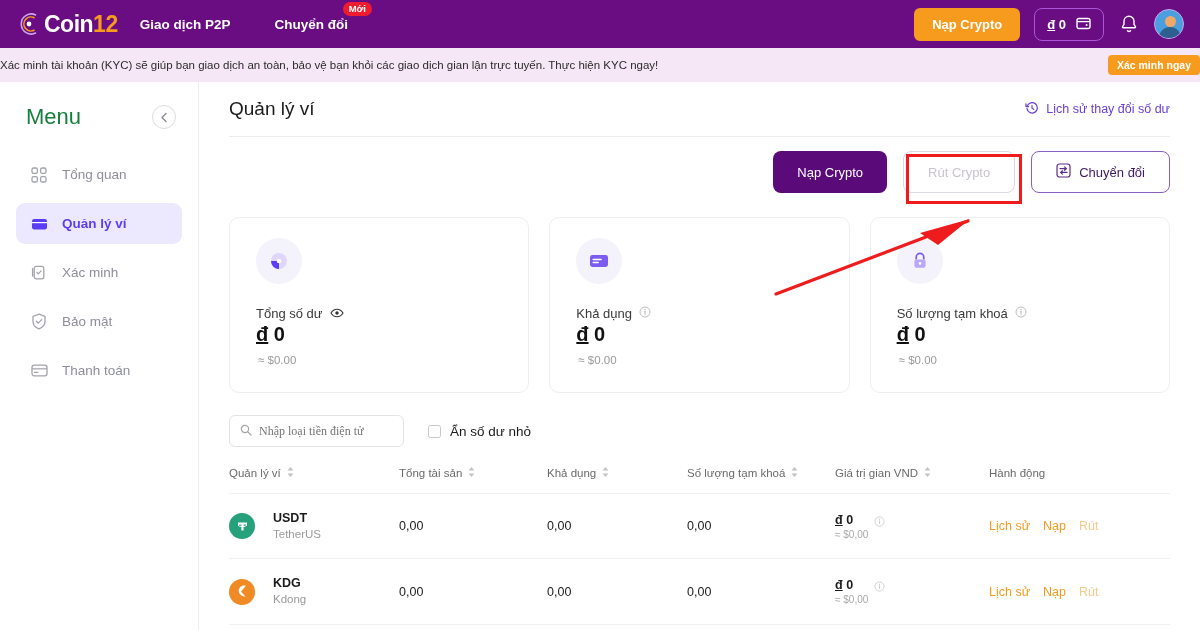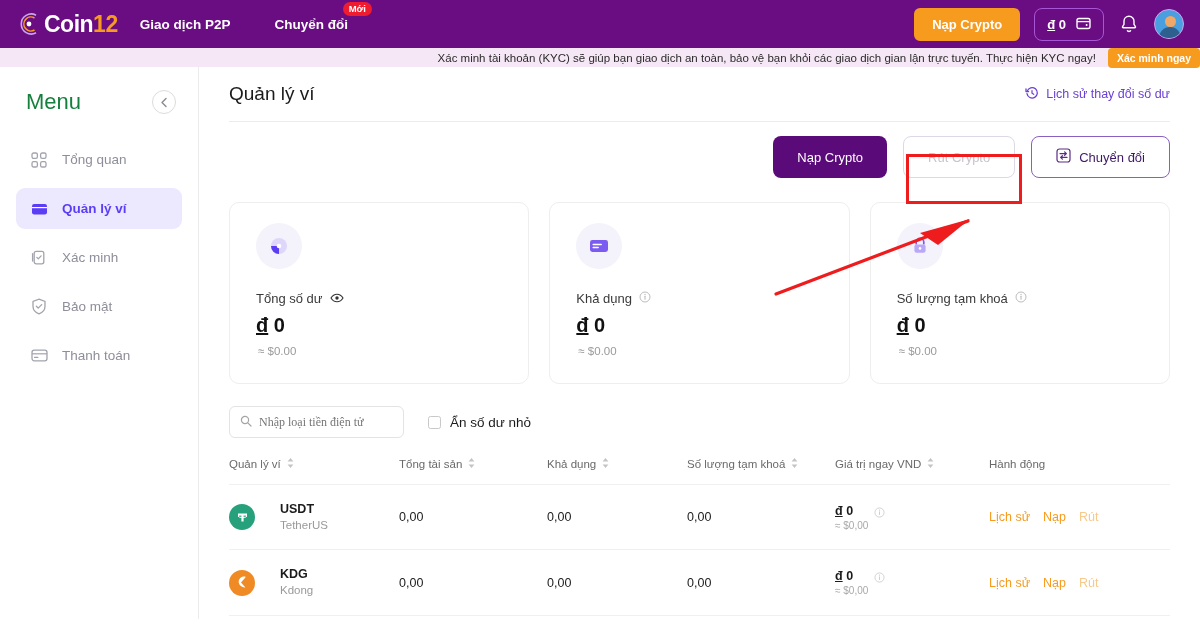--- a/index.html
+++ b/index.html
@@ -47,22 +47,22 @@
     background:#4a9fe0; overflow:hidden; position:relative; cursor:pointer;
     border:1.5px solid #cfa3e8;
   }
   .avatar .head { position:absolute; width:11px; height:11px; border-radius:50%;
     background:#f0a868; left:9.5px; top:6px; }
   .avatar .body { position:absolute; width:22px; height:12px; border-radius:11px 11px 0 0;
     background:#2d5f8f; left:4px; top:17px; }
 
   
   .kycbar {
-    height:19px; background:#f6e7f6; display:flex; align-items:center;
-    justify-content:flex-end; gap:12px;
+    height:34px; background:#f6e7f6; display:flex; align-items:center;
+    justify-content:space-between; gap:12px;
   }
   .kyc-text { font-size:11.5px; color:#2b2b2b; }
   .kyc-btn {
     background:#f79b1e; color:#fff; border:none; border-radius:4px;
     font-size:10.5px; font-weight:700; padding:4px 9px; cursor:pointer;
   }
 
   
   .body { display:flex; height:552px; }
 
@@ -119,21 +119,21 @@
   .card {
     flex:1; border:1px solid #eeeeee; border-radius:10px;
     padding: 20px 26px 26px 26px; background:#fff; min-height:168px;
   }
   .card-icon {
     width:46px; height:46px; border-radius:50%; background:#f4f2fb;
     display:flex; align-items:center; justify-content:center; margin-bottom:22px;
   }
   .card-label {
     display:flex; align-items:center; gap:7px;
-    font-size:13px; color:#3a3a3a; margin-bottom:8px;
+    font-size:13px; color:#3a3a3a; margin-bottom:2px;
   }
   .card-amount { font-size:20px; font-weight:700; color:#111; margin-bottom:8px; }
   .card-amount .dong { text-decoration:underline; }
   .card-sub { font-size:11.5px; color:#9a9a9a; padding-left:2px; }
 
   
   .filters { display:flex; align-items:center; gap:24px; margin-top:22px; }
   .search-box {
     width:175px; height:32px; border:1px solid #e3e3e3; border-radius:6px;
     display:flex; align-items:center; gap:7px; padding: 0 10px;
@@ -147,21 +147,21 @@
   .chk-label { font-size:13.5px; color:#1b1b1b; }
 
   
   .tbl { width:100%; margin-top:20px; border-collapse:collapse; }
   .tbl th {
     text-align:left; font-size:11.5px; font-weight:400; color:#6a6a6a;
     padding-bottom:14px; border-bottom:1px solid #f0f0f0; white-space:nowrap;
   }
   .th-in { display:flex; align-items:center; gap:6px; }
   .tbl td { padding: 16px 0; border-bottom:1px solid #f0f0f0; vertical-align:middle; }
-  .coin-cell { display:flex; align-items:center; gap:25px; }
+  .coin-cell { display:flex; align-items:center; gap:18px; }
   .coin-icon {
     width:26px; height:26px; border-radius:50%; display:flex;
     align-items:center; justify-content:center; color:#fff;
     font-size:14px; font-weight:700; flex-shrink:0;
   }
   .coin-sym { font-size:12.5px; font-weight:700; color:#1b1b1b; line-height:1.35; }
   .coin-name { font-size:11.5px; color:#9a9a9a; line-height:1.35; }
   .num-cell { font-size:12.5px; color:#1b1b1b; }
   .vnd-amt { font-size:12.5px; font-weight:700; color:#1b1b1b; }
   .vnd-amt .dong { text-decoration:underline; }
@@ -450,21 +450,21 @@
               <span class="th-in">
                   <span>Số lượng tạm khoá</span>
               <span><svg width="7" height="10" viewBox="0 0 7 10">
                       <path d="M3.5 0 6.4 3.6H.6z" fill="#c4c4c4"></path>
                       <path d="M3.5 10 .6 6.4h5.8z" fill="#c4c4c4"></path>
                     </svg></span>
                 </span>
             </th>
             <th class="col-e">
               <span class="th-in">
-                  <span>Giá trị ngay VND</span>
+                  <span>Giá trị gian VND</span>
               <span><svg width="7" height="10" viewBox="0 0 7 10">
                       <path d="M3.5 0 6.4 3.6H.6z" fill="#c4c4c4"></path>
                       <path d="M3.5 10 .6 6.4h5.8z" fill="#c4c4c4"></path>
                     </svg></span>
                 </span>
             </th>
             <th>
               <span class="th-in">
                   <span>Hành động</span>
                 </span>

